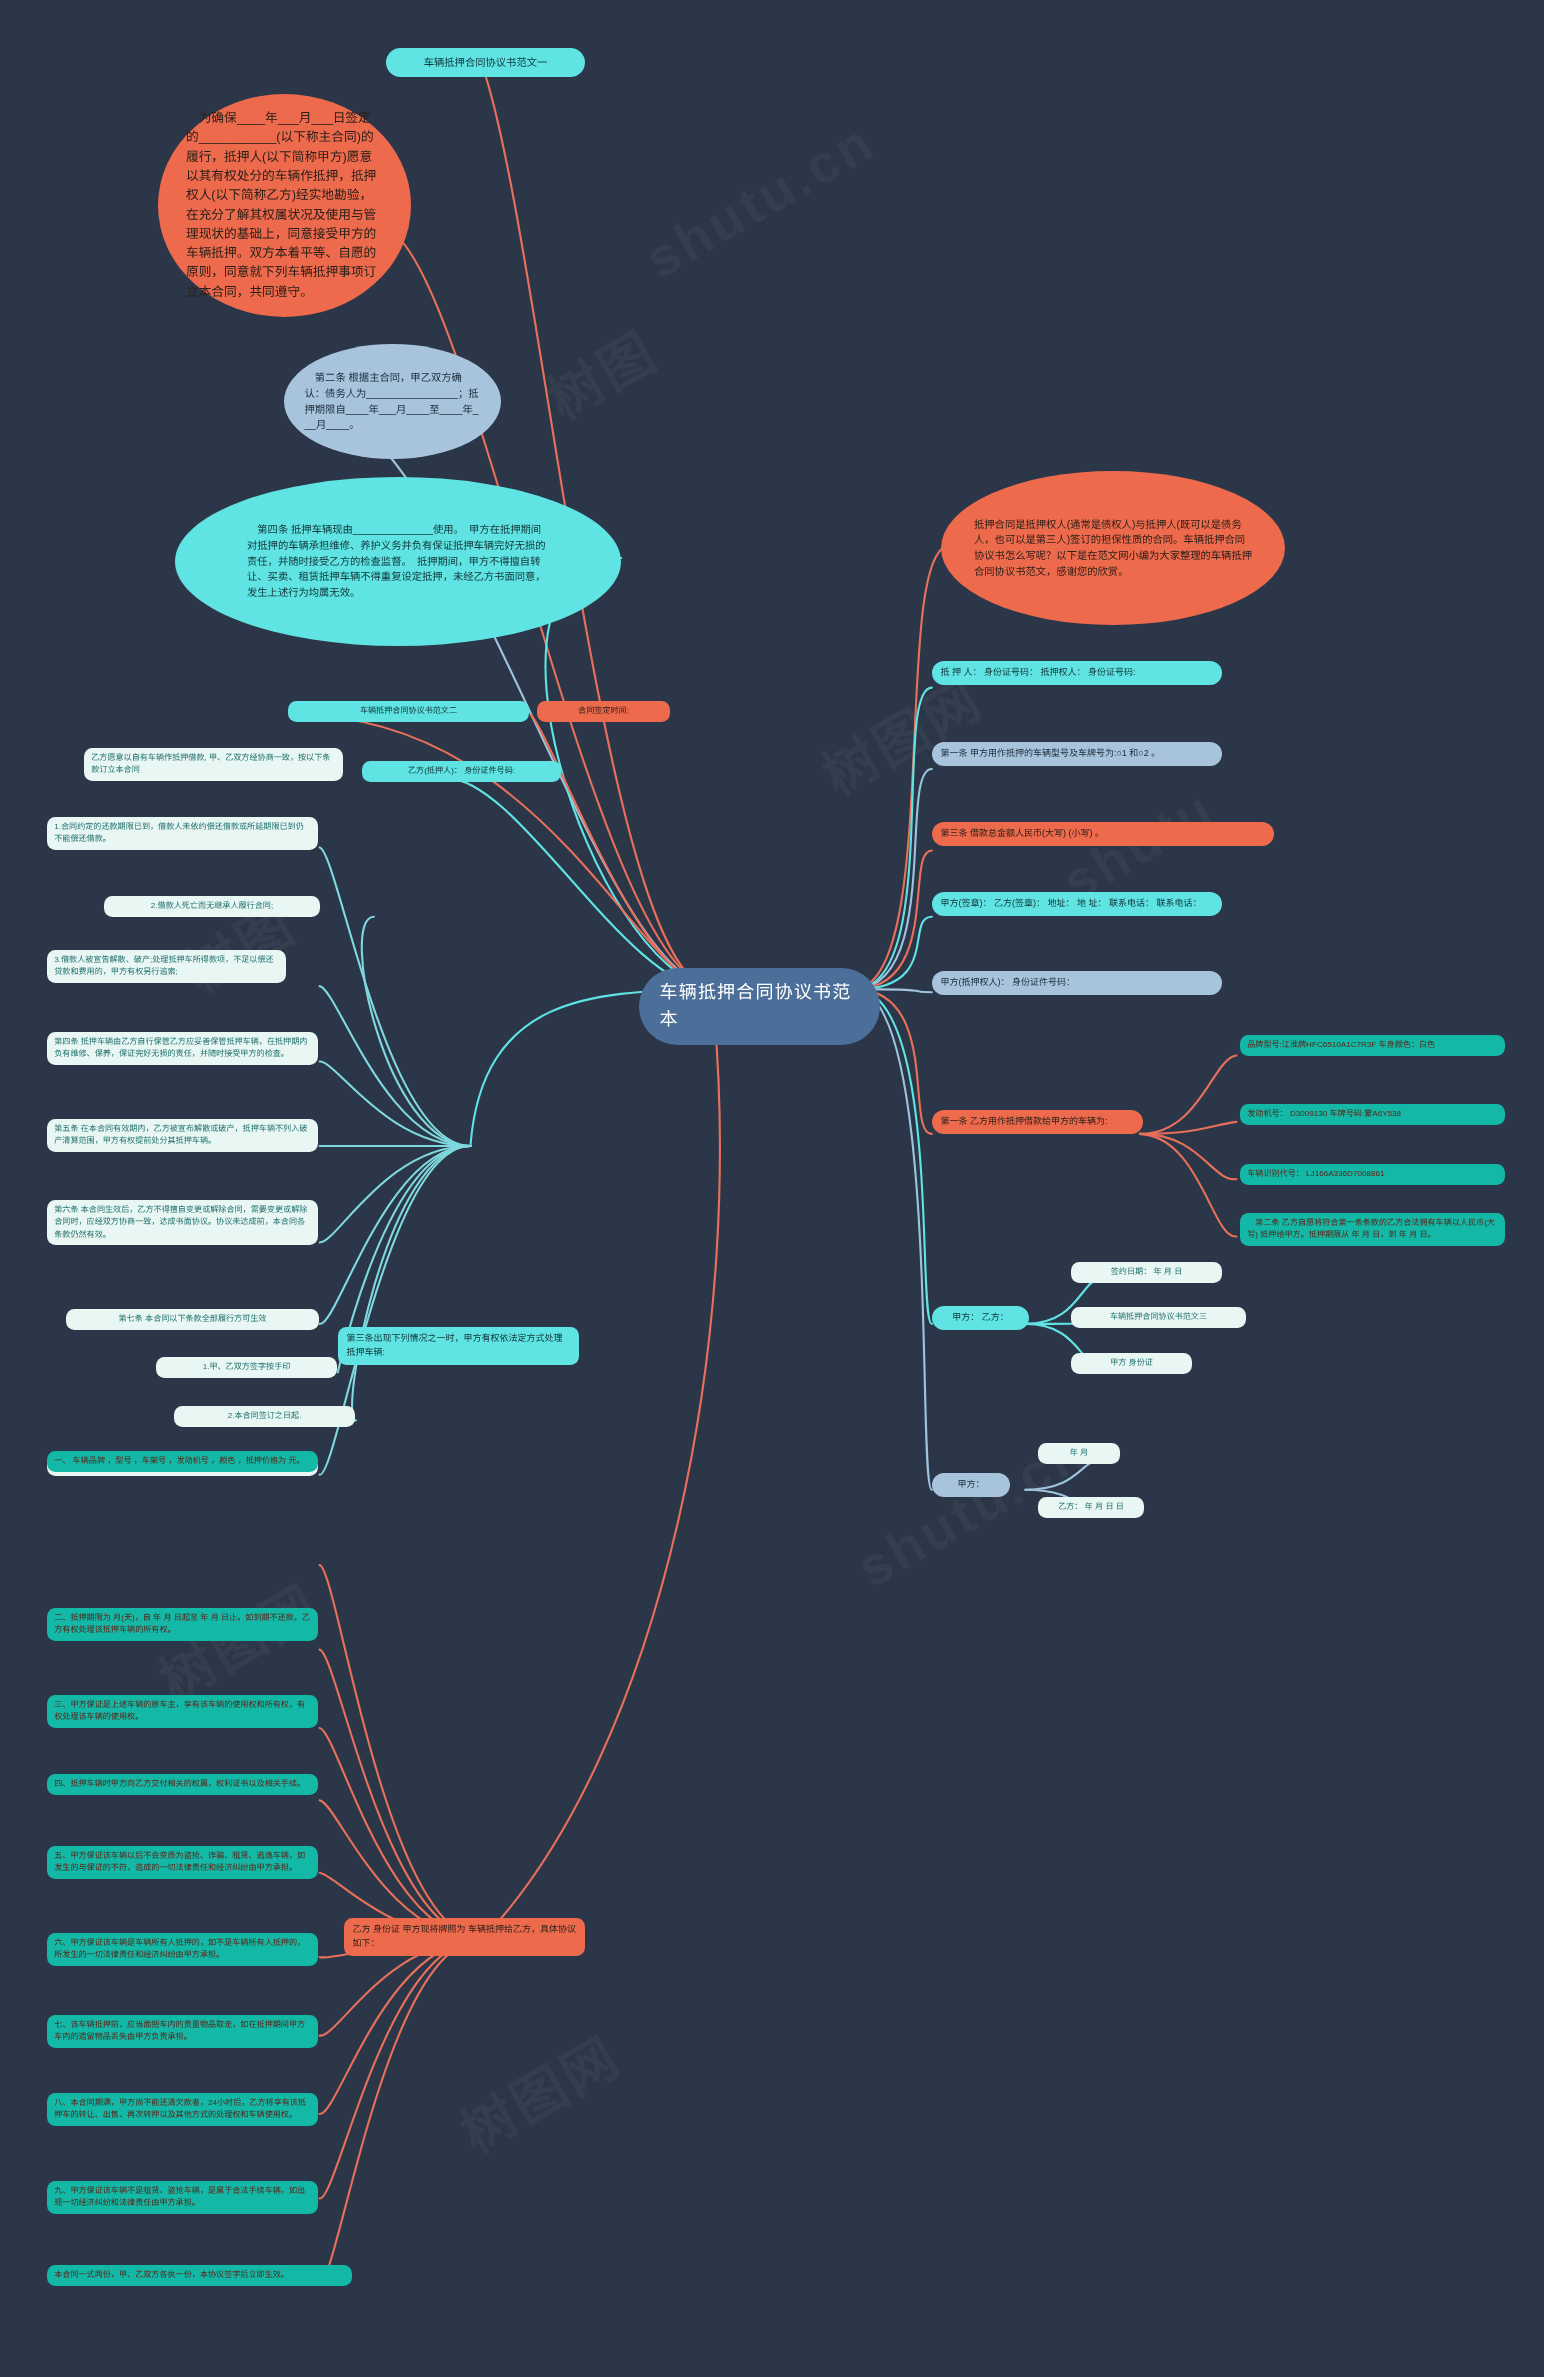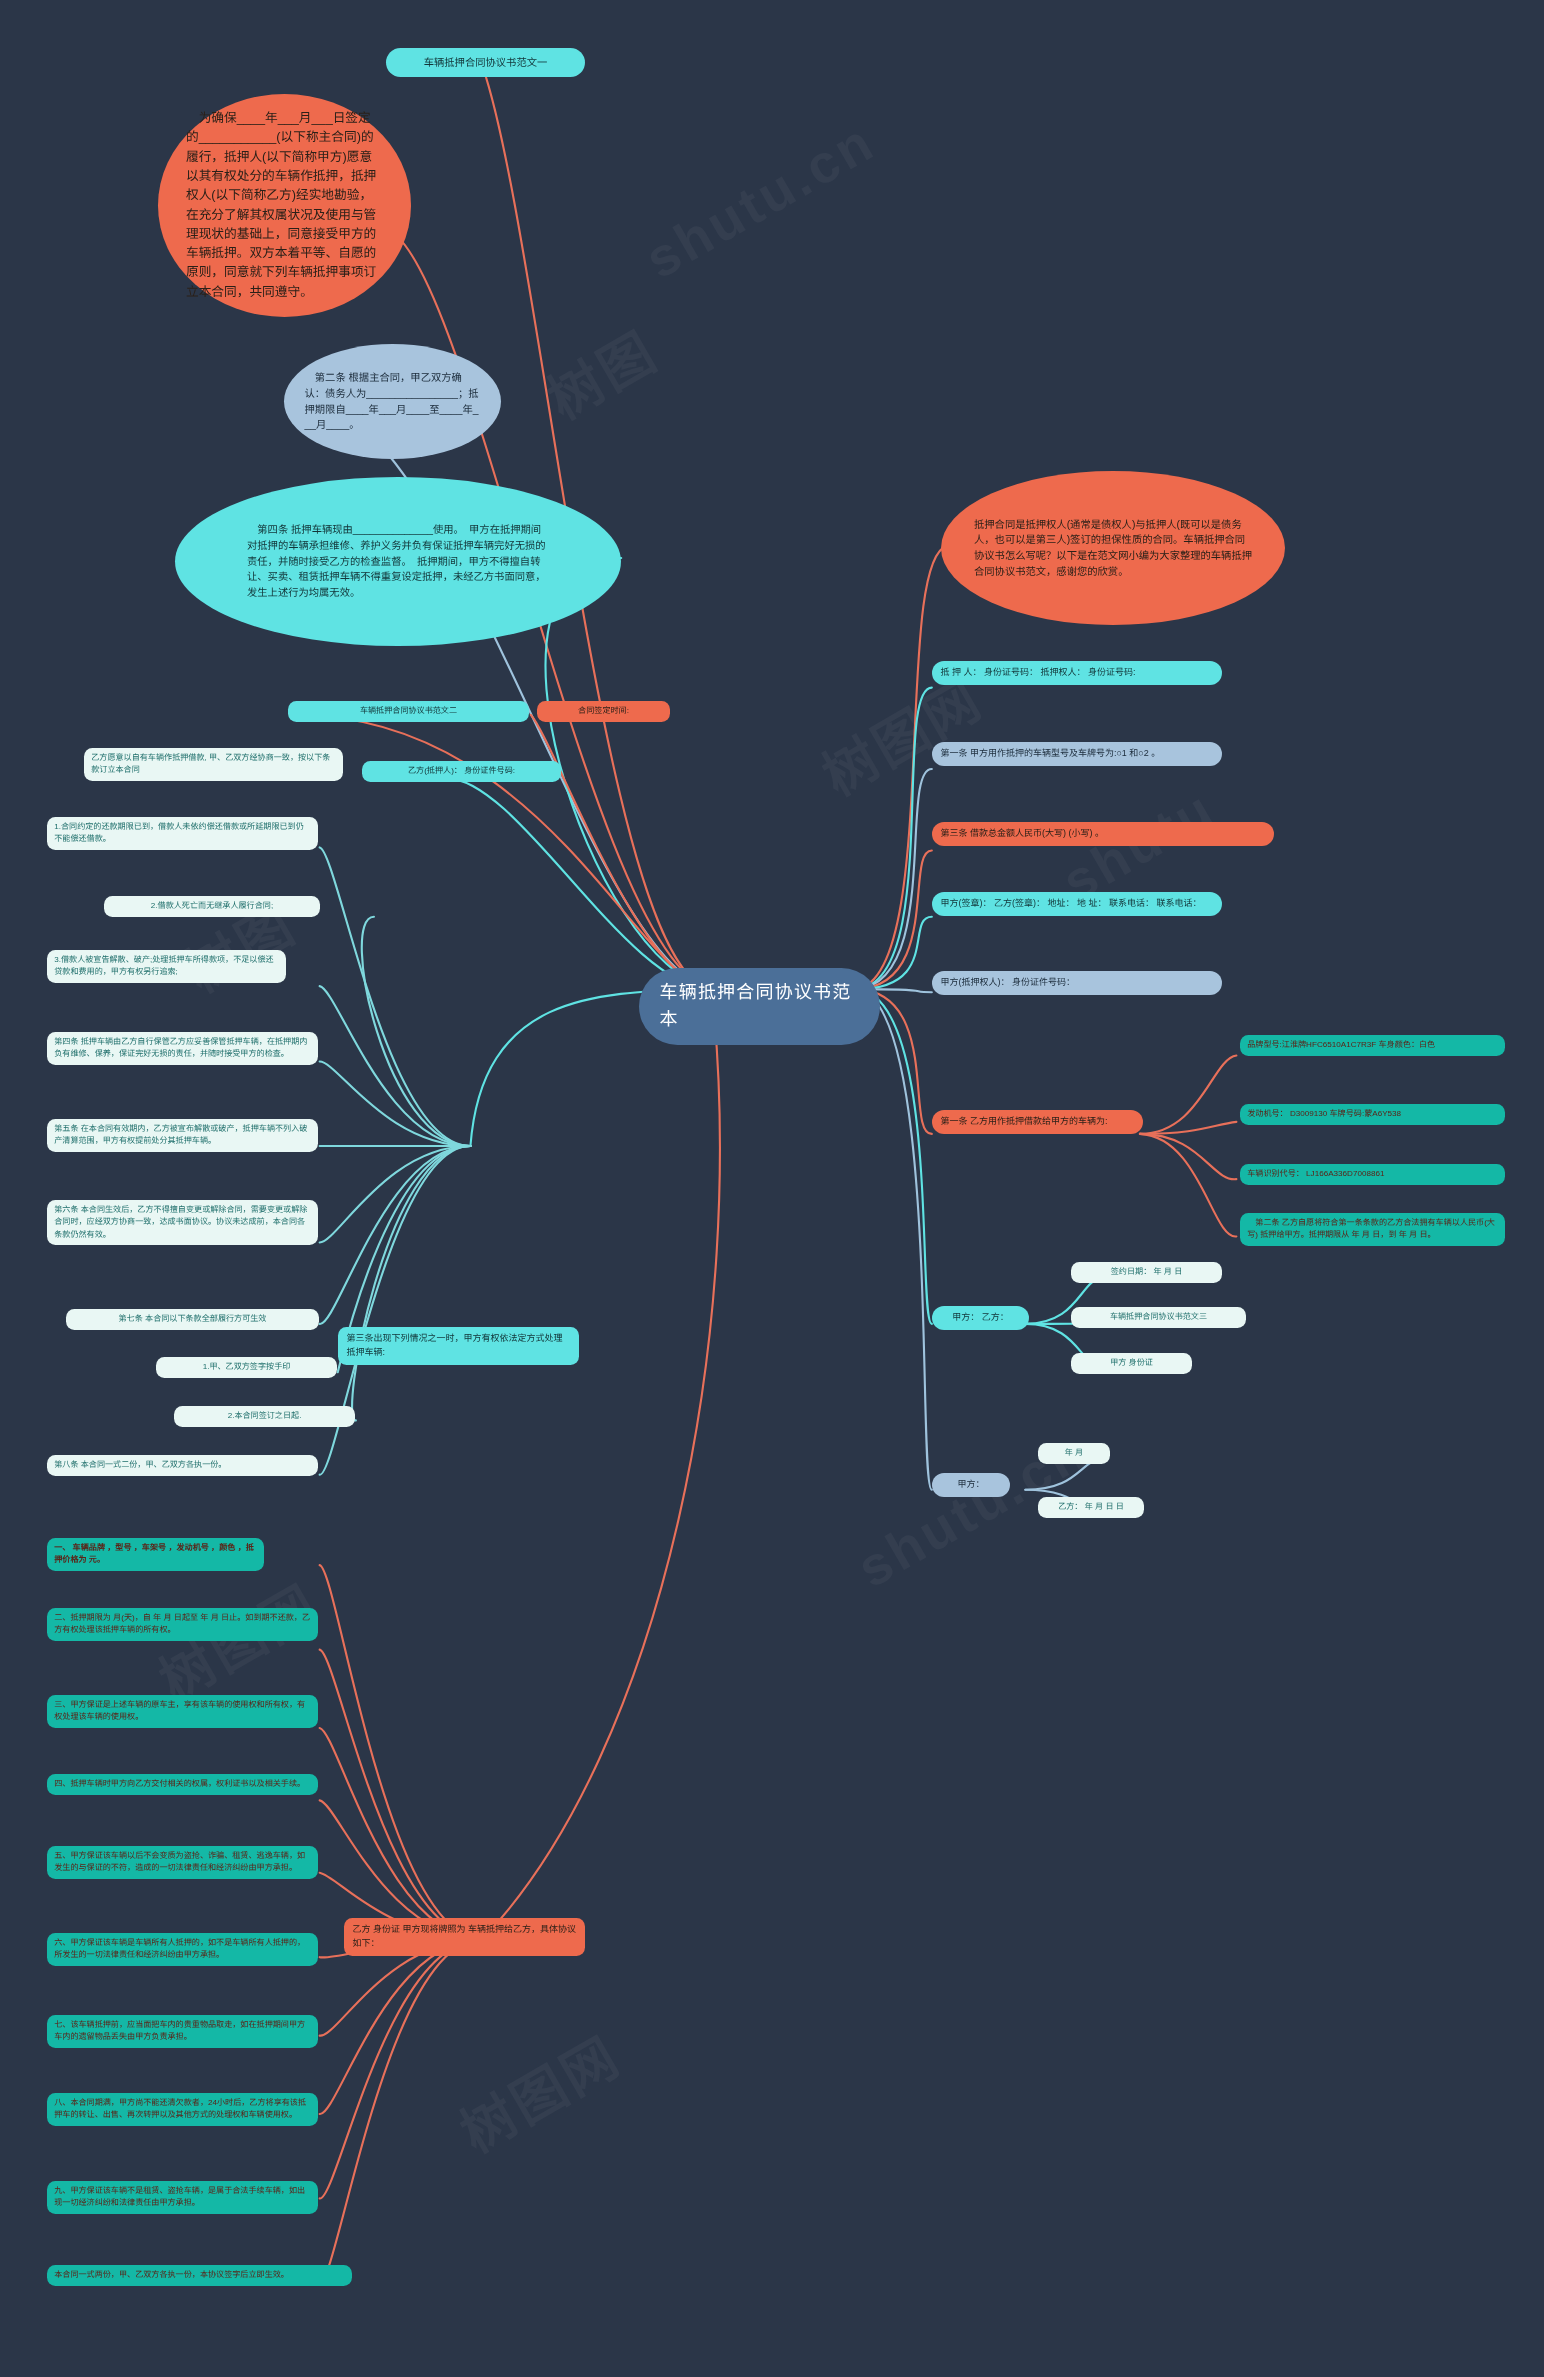--- a/index.html
+++ b/index.html
@@ -219,21 +219,21 @@
   </div>
 
   <div class="node c-mint rad-soft xs" style="left:47px;top:1455px;width:271px;">
     <span>第八条 本合同一式二份，甲、乙双方各执一份。</span>
   </div>
 
   <div class="node c-orange rad-soft sm" style="left:344px;top:1918px;width:241px;">
     <span>乙方 身份证 甲方现将牌照为 车辆抵押给乙方，具体协议如下：</span>
   </div>
 
-  <div class="node c-peach rad-soft xs" style="left:47px;top:1538px;width:217px;font-weight:bold;">
+  <div class="node c-peach rad-soft xs" style="left:47px;top:1451px;width:271px;">
     <span>一、 车辆品牌 ，型号 ，车架号 ，发动机号 ，颜色 ，抵押价格为 元。</span>
   </div>
 
   <div class="node c-peach rad-soft xs" style="left:47px;top:1608px;width:271px;">
     <span>二、抵押期限为 月(天)，自 年 月 日起至 年 月 日止。如到期不还款，乙方有权处理该抵押车辆的所有权。</span>
   </div>
 
   <div class="node c-peach rad-soft xs" style="left:47px;top:1695px;width:271px;">
     <span>三、甲方保证是上述车辆的原车主，享有该车辆的使用权和所有权，有权处理该车辆的使用权。</span>
   </div>
@@ -323,21 +323,21 @@
   </div>
 
   <div class="node c-mint rad-soft xs" style="left:1071px;top:1353px;width:121px;justify-content:center;">
     <span style="text-align:center;">甲方 身份证</span>
   </div>
 
   <div class="node c-bluegray rad-pill sm" style="left:932px;top:1473px;width:78px;justify-content:center;">
     <span style="text-align:center;">甲方：</span>
   </div>
 
-  <div class="node c-mint rad-soft xs" style="left:1038px;top:1443px;width:72px;justify-content:center;">
+  <div class="node c-mint rad-soft xs" style="left:1038px;top:1443px;width:82px;justify-content:center;">
     <span style="text-align:center;">年 月</span>
   </div>
 
   <div class="node c-mint rad-soft xs" style="left:1038px;top:1497px;width:106px;justify-content:center;">
     <span style="text-align:center;">乙方： 年 月 日 日</span>
   </div>
 
 </div>
 
 

